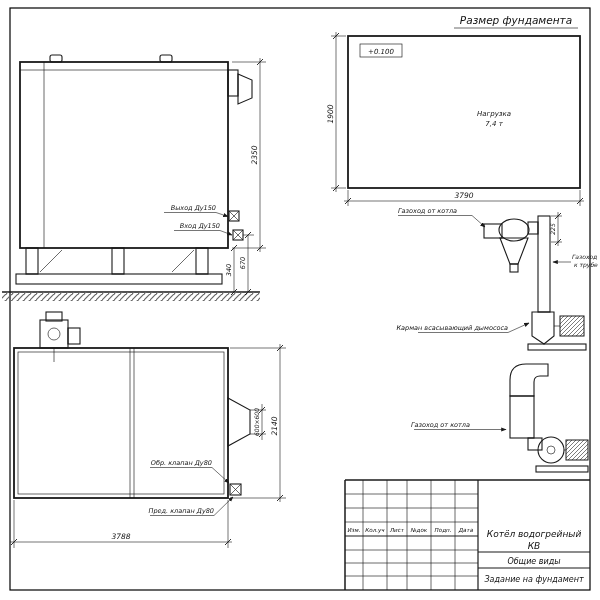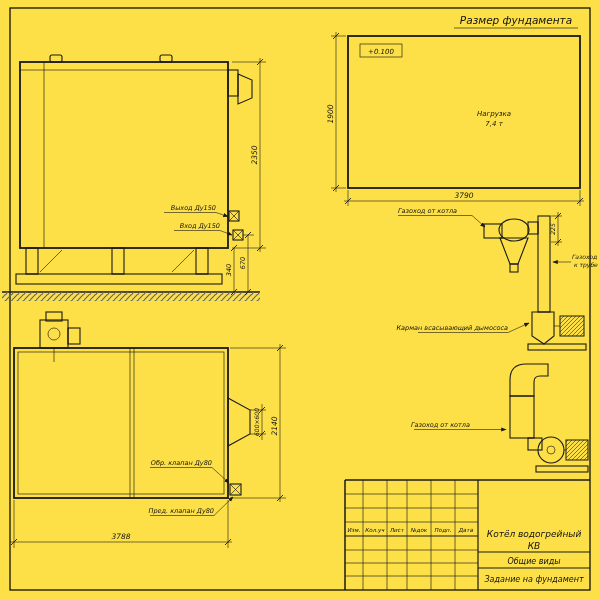--- a/index.html
+++ b/index.html
@@ -1,16 +1,16 @@
 <!DOCTYPE html>
 <html><head>
 <meta charset="utf-8">
 <style>
   html,body{margin:0;padding:0;background:#e8e8e8;}
-  .sheet{width:600px;height:600px;background:#fde047;position:relative;margin:0;}
+  .sheet{width:600px;height:600px;background:#ffffff;position:relative;margin:0;}
   svg{display:block;}
   text{font-family:"DejaVu Sans",sans-serif;font-style:italic;fill:#111;stroke:none;}
   .t55{font-size:5.6px;} .t6{font-size:6px;} .t65{font-size:6.5px;}
   .t7{font-size:7px;} .t75{font-size:7.5px;} .t8{font-size:8px;}
   .t9{font-size:9px;} .t10{font-size:10.5px;}
   .s-main{stroke:#1a1a1a;stroke-width:1.8;fill:none;}
   .s-med{stroke:#1a1a1a;stroke-width:1.1;fill:none;}
   .s-thin{stroke:#1a1a1a;stroke-width:0.65;fill:none;}
   .s-dim{stroke:#1a1a1a;stroke-width:0.6;fill:none;}
   .tick{stroke:#1a1a1a;stroke-width:0.9;}

